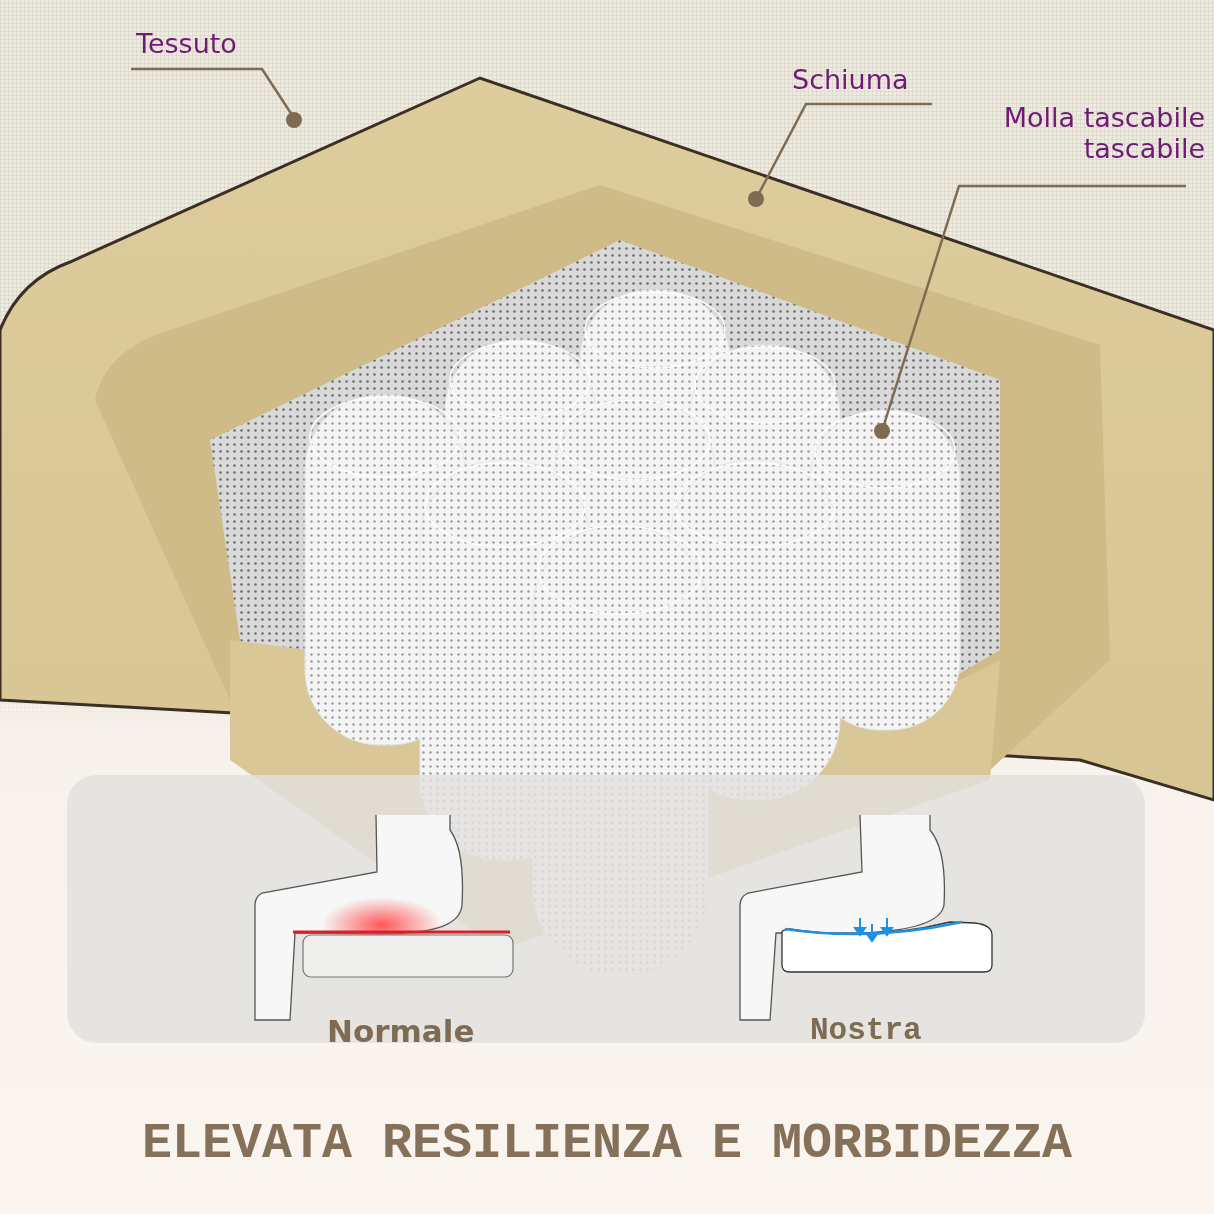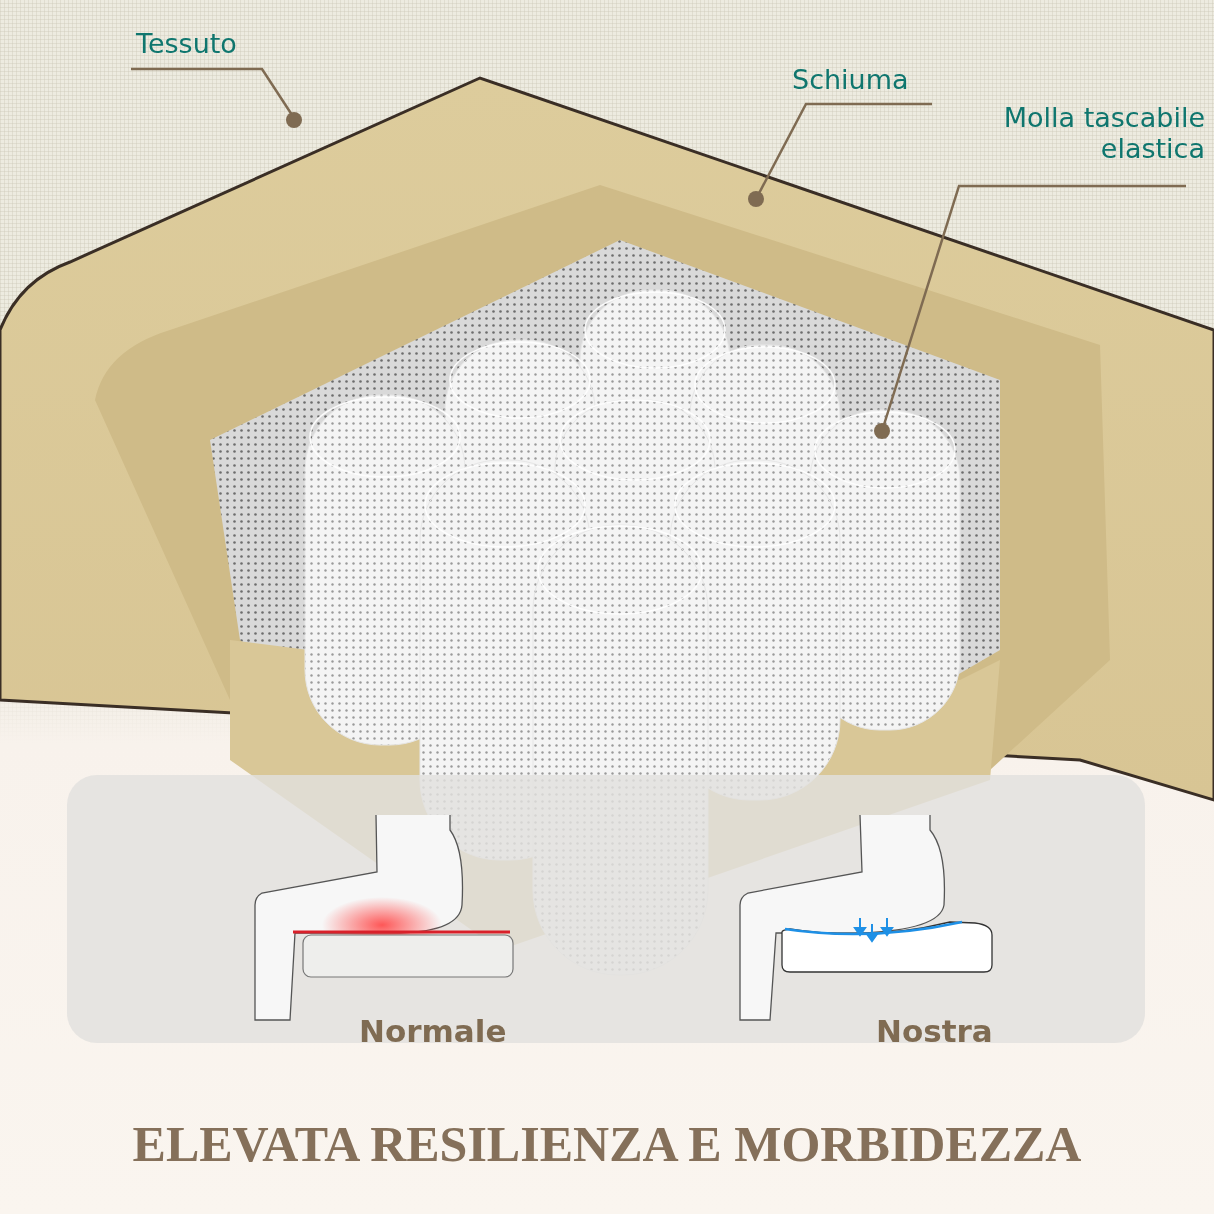--- a/index.html
+++ b/index.html
@@ -8,29 +8,29 @@
   .stage { position:absolute; left:0; top:0; width:1214px; height:1214px; }
   .fabric-bg { position:absolute; left:0; top:0; width:1214px; height:760px;
     background-color:#edebe0;
     background-image:
       repeating-linear-gradient(0deg, rgba(200,196,178,0.35) 0 1px, transparent 1px 4px),
       repeating-linear-gradient(90deg, rgba(200,196,178,0.35) 0 1px, transparent 1px 4px);
   }
   .bottom-bg { position:absolute; left:0; top:640px; width:1214px; height:574px;
     background: linear-gradient(180deg, rgba(248,242,236,0) 0%, #f8f2ec 18%, #faf5ef 100%); }
   svg.art { position:absolute; left:0; top:0; }
-  .label { position:absolute; color:#0f766e; font-family:"DejaVu Sans", sans-serif;
+  .label { position:absolute; color:#701a75; font-family:"DejaVu Sans", sans-serif;
            font-size:27px; line-height:1.15; }
   .label-center { text-align:right; }
   .panel { position:absolute; left:67px; top:775px; width:1078px; height:268px;
            border-radius:30px; background:rgba(226,224,222,0.82); }
   .cmp-label { position:absolute; color:#7f6b52; font-family:"DejaVu Sans", sans-serif;
-               font-weight:bold; font-size:31px;margin-left:32px; }
+               font-weight:bold; font-size:31px; }
   .headline { position:absolute; left:0; top:1115px; width:1214px; text-align:center;
-              color:#85705a; font-family:Liberation Serif, serif; font-weight:bold;
+              color:#85705a; font-family:Liberation Mono, monospace; font-weight:bold;
               font-size:50px; letter-spacing:0px; }
 </style>
 </head>
 <body>
 
 <div class="stage">
   <div class="fabric-bg"></div>
   <div class="bottom-bg"></div>
 
   <svg class="art" width="1214" height="1214" viewBox="0 0 1214 1214">
@@ -93,21 +93,21 @@
       <circle cx="294" cy="120" r="8"></circle>
       <circle cx="756" cy="199" r="8"></circle>
       <circle cx="882" cy="431" r="8"></circle>
     </g>
   </svg>
 
   <div class="label" style="left:136px; top:28px;">Tessuto</div>
   <div class="label" style="left:792px; top:64px;text-align:center;">Schiuma</div>
   <div class="label label-center" style="left:945px; top:102px; width:260px;">
     <div>Molla tascabile</div>
-    <div>elastica</div>
+    <div>tascabile</div>
   </div>
 
   <div class="panel"></div>
 
   <svg class="art" width="1214" height="1214" viewBox="0 0 1214 1214">
 
     <g>
       <path d="M376,815 L377,872 L262,893 Q255,897 255,905 L255,1020 L290,1020 L295,933 L400,933 Q460,931 462,905 Q465,850 450,830 L450,815" fill="#f7f7f7" stroke="#555" stroke-width="1.3"></path>
       <ellipse cx="382" cy="925" rx="60" ry="28" fill="url(#redGlow)"></ellipse>
       <line x1="293" y1="932" x2="510" y2="932" stroke="#d9202a" stroke-width="3"></line>
@@ -123,16 +123,16 @@
           <polygon points="855,928 865,928 860,935"></polygon>
         <line x1="872" y1="924" x2="872" y2="936"></line>
           <polygon points="867,934 877,934 872,941"></polygon>
         <line x1="887" y1="918" x2="887" y2="930"></line>
           <polygon points="882,928 892,928 887,935"></polygon>
       </g>
     </g>
   </svg>
 
   <div class="cmp-label" style="left:327px; top:1013px;">Normale</div>
-  <div class="cmp-label" style="left:844px; top:1013px;">Nostra</div>
+  <div class="cmp-label" style="left:810px; top:1013px;font-family:Liberation Mono, monospace;">Nostra</div>
 
   <div class="headline">ELEVATA RESILIENZA E MORBIDEZZA</div>
 </div>
 
 </body></html>

